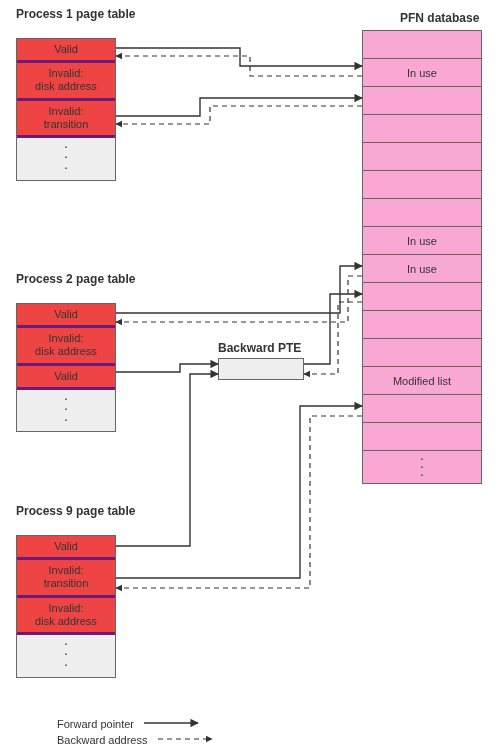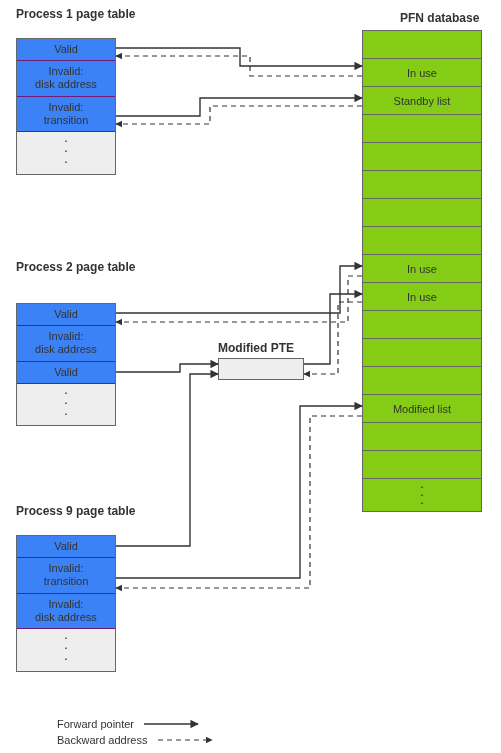--- a/index.html
+++ b/index.html
@@ -23,24 +23,24 @@
     font-weight: bold;
     font-size: 12px;
     line-height: 1.1;
   }
   .table {
     position: absolute;
     border: 1px solid #666;
     background: #f4f4f4;
   }
   .entry {
-    border-bottom: 1px solid #701a75;
+    border-bottom: 3px solid #701a75;
     padding: 4px 6px;
     text-align: center;
-    background: #3b82f6;
+    background: #ef4444;
     font-size: 11px;
     line-height: 1.2;
     min-height: 22px;
     display: flex;
     align-items: center;
     justify-content: center;
     white-space: pre-line;
   }
   .entry:last-child { border-bottom: none; }
   .entry.dot {
@@ -51,21 +51,21 @@
     min-height: 0;
     border-bottom: none;
     background: #eee;
   }
   .pfn-entry {
     border-bottom: 1px solid #666;
     height: 28px;
     display: flex;
     align-items: center;
     justify-content: center;
-    background: #84cc16;
+    background: #f9a8d4;
     font-size: 11px;
   }
   .pfn-entry:last-child { border-bottom: none; }
   .pfn-entry.dot {
     font-size: 14px;
     line-height: 0.5;
     height: 8px;
     border-bottom: none;
   }
   .proto {
@@ -78,21 +78,20 @@
   }
   .proto-title {
     position: absolute;
     font-weight: bold;
     font-size: 12px;
   }
   .legend {
     position: absolute;
     font-size: 11px;
     display: flex;
-    align-items: center;
     gap: 8px;
     padding-left: 47px;
   }
   .legend-line {
     display: inline-block;
     vertical-align: middle;
   }
   svg.overlay {
     position: absolute;
     left: 0; top: 0;
@@ -101,21 +100,21 @@
     pointer-events: none;
   }
 </style>
 </head>
 <body>
 
 <div class="stage">
 
   <div class="title" style="left:16px; top:8px;">Process 1
 page table</div>
-  <div class="title" style="left:16px; top:261px;">Process 2
+  <div class="title" style="left:16px; top:273px;">Process 2
 page table</div>
   <div class="title" style="left:16px; top:505px;">Process 9
 page table</div>
   <div class="title" style="left:380px; top:12px;margin-left:20px;">PFN database</div>
 
   <div class="table" style="left:16px; top:38px; width:100px;">
     <div class="entry">Valid</div>
     <div class="entry">Invalid:
 disk address</div>
     <div class="entry">Invalid:
@@ -142,27 +141,26 @@
     <div class="entry">Invalid:
 transition</div>
     <div class="entry">Invalid:
 disk address</div>
     <div class="entry dot">.</div>
     <div class="entry dot">.</div>
     <div class="entry dot">.</div>
     <div class="entry dot">&nbsp;</div>
   </div>
 
-  <div class="proto-title" style="left:218px; top:341px;">Modified PTE</div>
+  <div class="proto-title" style="left:218px; top:341px;">Backward PTE</div>
   <div class="proto" style="left:218px; top:358px; width:86px; height:22px; padding:0;"> </div>
 
   <div class="table" style="left:362px; top:30px; width:120px;">
     <div class="pfn-entry"></div>
     <div class="pfn-entry">In use</div>
-    <div class="pfn-entry">Standby list</div>
     <div class="pfn-entry"></div>
     <div class="pfn-entry"></div>
     <div class="pfn-entry"></div>
     <div class="pfn-entry"></div>
     <div class="pfn-entry"></div>
     <div class="pfn-entry">In use</div>
     <div class="pfn-entry">In use</div>
     <div class="pfn-entry"></div>
     <div class="pfn-entry"></div>
     <div class="pfn-entry"></div>

